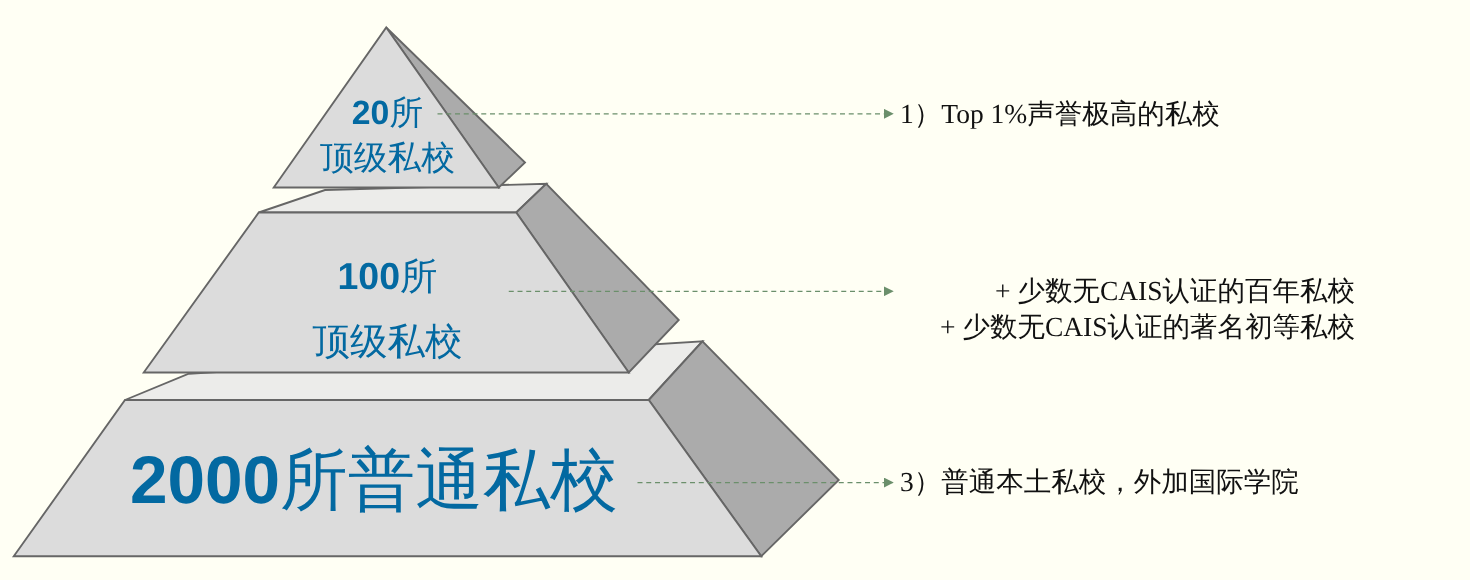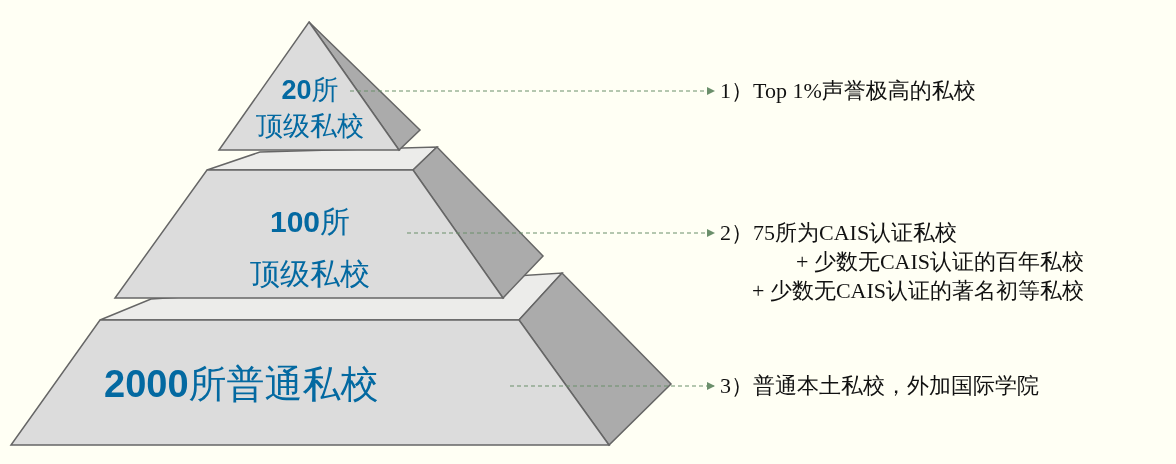--- a/index.html
+++ b/index.html
@@ -44,29 +44,28 @@
 <div class="tier-label" style="left:230px; top:72px; width:160px; font-size:27px; line-height:36px;">
   <div><span class="num">20</span><span>所</span></div>
   <div>顶级私校</div>
 </div>
 
 <div class="tier-label" style="left:200px; top:196px; width:220px; font-size:30px; line-height:52px;">
   <div><span class="num">100</span><span>所</span></div>
   <div>顶级私校</div>
 </div>
 
-<div class="tier-label" style="left:80px; top:352px; width:500px; font-size:38px; line-height:64px; text-align:left; padding-left:24px;">
+<div class="tier-label" style="left:80px; top:352px; width:500px; font-size:54px; line-height:64px; text-align:left; padding-left:24px;">
   <span class="num">2000</span><span>所</span><span>普通私校</span>
 </div>
 
 <div class="desc" style="left:720px; top:76px;">
   <div><span>1）</span><span>Top 1%声誉极高的私校</span></div>
 </div>
 
 <div class="desc" style="left:720px; top:218px;">
-  <div><span>2）</span><span>75所为CAIS认证私校</span></div>
   <div style="padding-left:32px;text-align:right;"><span>+ 少数无CAIS认证的百年私校</span></div>
   <div style="padding-left:32px;"><span>+ 少数无CAIS认证的著名初等私校</span></div>
 </div>
 
 <div class="desc" style="left:720px; top:371px;">
   <div><span>3）</span><span>普通本土私校，外加国际学院</span></div>
 </div>
 
 </body></html>

